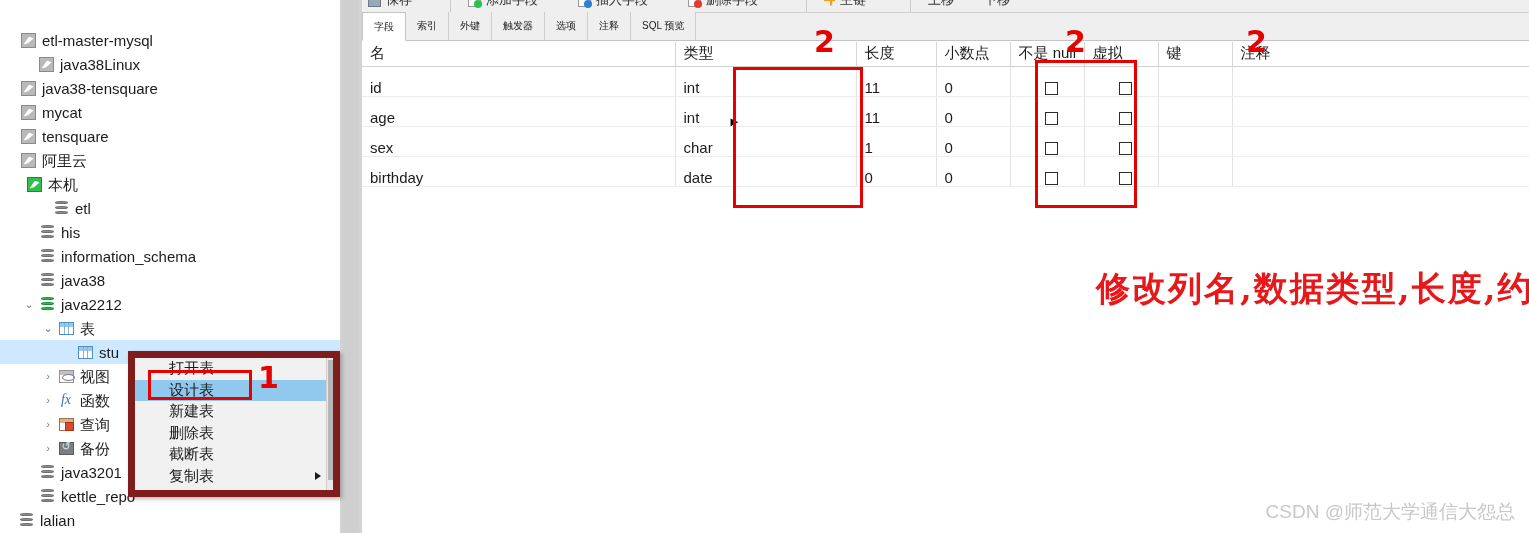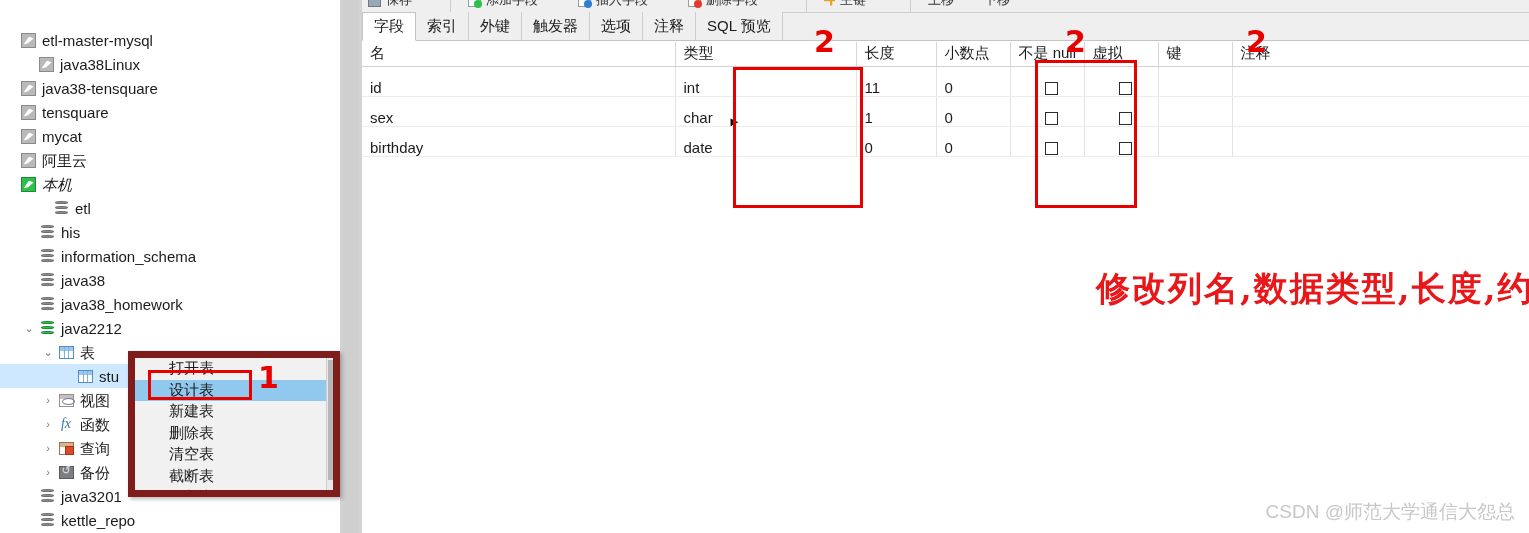--- a/index.html
+++ b/index.html
@@ -218,21 +218,21 @@
     width: 1167px; height: 28px;
     background: #efefef;
     display: flex;
     align-items: flex-end;
     border-bottom: 1px solid #c4c4c4;
   }
   .tab {
     height: 28px;
     padding: 0 11px;
     display: flex; align-items: center;
-    font-size: 15px;
+    font-size: 10px;
     color: #1b1b1b;
     background: #efefef;
     border-right: 1px solid #cdcdcd;
     white-space: nowrap;
   }
   .tab.active {
     background: #ffffff;
     border-top: 1px solid #c4c4c4;
     border-left: 1px solid #c4c4c4;
     border-right: 1px solid #c4c4c4;
@@ -346,37 +346,37 @@
         <span class="tree-icon">
           <span class="ico-conn"></span>
         </span>
         <span class="tree-label">java38-tensquare</span>
       </div>
       <div class="tree-row" style="padding-left: 2px;">
         <span class="twisty"></span>
         <span class="tree-icon">
           <span class="ico-conn"></span>
         </span>
+        <span class="tree-label">mycat</span>
+      </div>
+      <div class="tree-row" style="padding-left: 2px;">
+        <span class="twisty"></span>
+        <span class="tree-icon">
+          <span class="ico-conn"></span>
+        </span>
         <span class="tree-label">tensquare</span>
       </div>
       <div class="tree-row" style="padding-left: 2px;">
         <span class="twisty"></span>
         <span class="tree-icon">
           <span class="ico-conn"></span>
         </span>
-        <span class="tree-label">mycat</span>
-      </div>
-      <div class="tree-row" style="padding-left: 2px;">
-        <span class="twisty"></span>
-        <span class="tree-icon">
-          <span class="ico-conn"></span>
-        </span>
         <span class="tree-label">阿里云</span>
       </div>
-      <div class="tree-row" style="padding-left: 2px; font-style: italic;">
+      <div class="tree-row" style="padding-left: 8px;">
         <span class="twisty"></span>
         <span class="tree-icon">
           <span class="ico-conn green"></span>
         </span>
         <span class="tree-label">本机</span>
       </div>
       <div class="tree-row" style="padding-left: 35px;">
         <span class="twisty"></span>
         <span class="tree-icon">
           <span class="ico-db">
@@ -412,31 +412,20 @@
       <div class="tree-row" style="padding-left: 21px;">
         <span class="twisty"></span>
         <span class="tree-icon">
           <span class="ico-db">
             <i></i>
             <i></i>
             <i></i>
           </span>
         </span>
         <span class="tree-label">java38</span>
-      </div>
-      <div class="tree-row" style="padding-left: 21px;">
-        <span class="twisty"></span>
-        <span class="tree-icon">
-          <span class="ico-db">
-            <i></i>
-            <i></i>
-            <i></i>
-          </span>
-        </span>
-        <span class="tree-label">java38_homework</span>
       </div>
       <div class="tree-row" style="padding-left: 21px;">
         <span class="twisty">⌄</span>
         <span class="tree-icon">
           <span class="ico-db green">
             <i></i>
             <i></i>
             <i></i>
           </span>
         </span>
@@ -534,23 +523,20 @@
           <span>打开表</span>
         </div>
         <div class="ctx-item active">
           <span>设计表</span>
         </div>
         <div class="ctx-item">
           <span>新建表</span>
         </div>
         <div class="ctx-item">
           <span>删除表</span>
-        </div>
-        <div class="ctx-item">
-          <span>清空表</span>
         </div>
         <div class="ctx-item">
           <span>截断表</span>
         </div>
         <div class="ctx-item">
           <span>复制表</span>
           <span class="ctx-arrow"></span>
         </div>
       </div>
     <div id="ctx-scroll"></div>
@@ -655,20 +641,30 @@
               <td class=""><span>id</span></td>
               <td class=""><span>int</span></td>
               <td class=""><span>11</span></td>
               <td class=""><span>0</span></td>
               <td class="ck"><span class="cbox"></span></td>
               <td class="ck"><span class="cbox"></span></td>
               <td class=""><span></span></td>
               <td class=""><span></span></td>
             </tr>
             <tr>
+              <td class=""><span>age</span></td>
+              <td class=""><span>int</span></td>
+              <td class=""><span>11</span></td>
+              <td class=""><span>0</span></td>
+              <td class="ck"><span class="cbox"></span></td>
+              <td class="ck"><span class="cbox"></span></td>
+              <td class=""><span></span></td>
+              <td class=""><span></span></td>
+            </tr>
+            <tr>
               <td class=""><span>sex</span></td>
               <td class=""><span>char</span></td>
               <td class=""><span>1</span></td>
               <td class=""><span>0</span></td>
               <td class="ck"><span class="cbox"></span></td>
               <td class="ck"><span class="cbox"></span></td>
               <td class=""><span></span></td>
               <td class=""><span></span></td>
             </tr>
             <tr>

